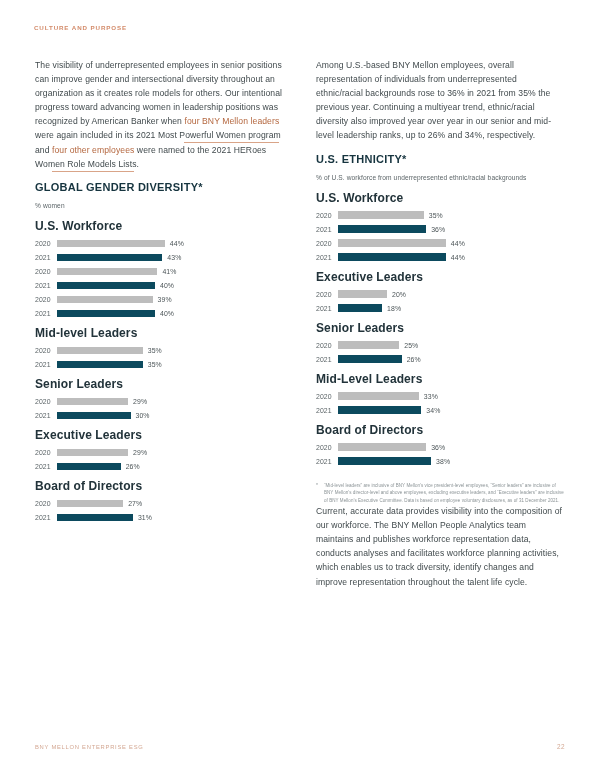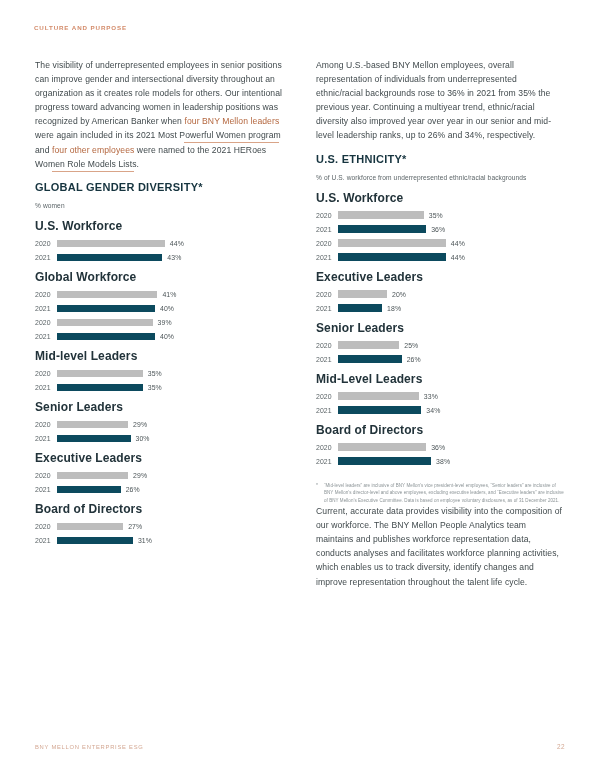--- a/index.html
+++ b/index.html
@@ -176,21 +176,20 @@
               <div class="bar-value">44%</div>
             </div>
           </div>
           <div class="bar-row">
             <div class="bar-year">2021</div>
             <div class="bar-track">
               <div class="bar bar-2021" style="width: 105.35px;"></div>
               <div class="bar-value">43%</div>
             </div>
           </div>
-          <div class="group-label">Global Workforce</div>
           <div class="bar-row">
             <div class="bar-year">2020</div>
             <div class="bar-track">
               <div class="bar bar-2020" style="width: 100.45px;"></div>
               <div class="bar-value">41%</div>
             </div>
           </div>
           <div class="bar-row">
             <div class="bar-year">2021</div>
             <div class="bar-track">

